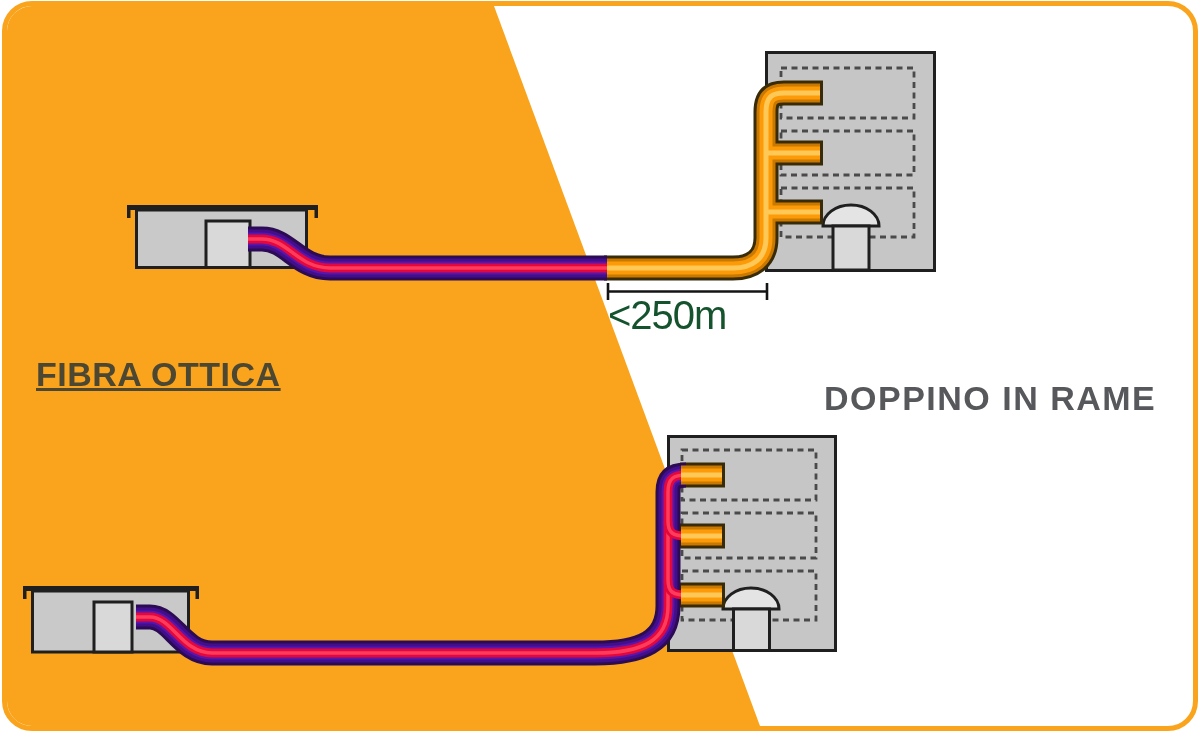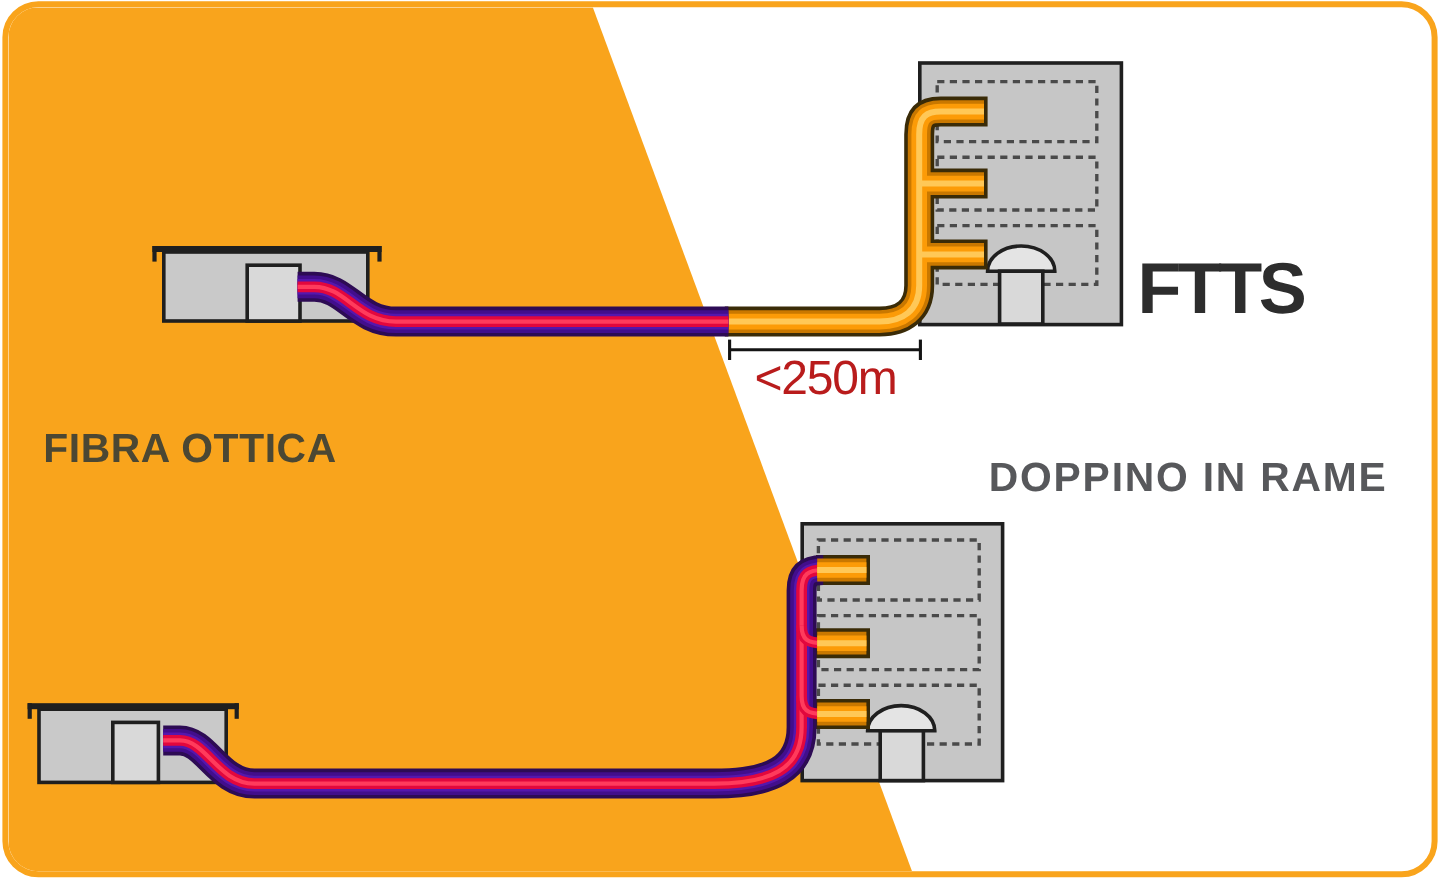--- a/index.html
+++ b/index.html
@@ -4,27 +4,27 @@
 <style>
   html,body{margin:0;padding:0;background:#ffffff;}
   #stage{position:relative;width:1200px;height:737px;background:#ffffff;overflow:hidden;
          font-family:"Liberation Sans",sans-serif;}
   .card{position:absolute;left:2px;top:1px;right:2px;bottom:6px;
         border:5px solid #F9A41C;border-radius:30px;background:#ffffff;overflow:hidden;}
   .band{position:absolute;left:0;top:0;width:100%;height:100%;background:#F9A41C;
         clip-path:polygon(0 0,487px 0,753px 720px,0 720px);}
   svg.overlay{position:absolute;left:0;top:0;pointer-events:none;}
   .lbl{position:absolute;line-height:1;white-space:nowrap;}
-  .lbl-zone-fiber{left:36px;top:357px;font-size:34px;font-weight:700;letter-spacing:.5px;color:#4B4733;}
+  .lbl-zone-fiber{left:36px;top:357px;font-size:34px;font-weight:700;letter-spacing:.5px;color:#4B4733;text-decoration:underline;}
   .lbl-zone-copper{left:824px;top:357px;font-size:34px;font-weight:600;letter-spacing:1.5px;color:#57585B;margin-top:24px;}
   .lbl-scenario{font-size:60px;font-weight:700;letter-spacing:-3px;color:#2D2D2D;}
   .lbl-ftts{left:948px;top:211px;}
   .lbl-ftth{left:850px;top:593px;}
-  .lbl-distance{left:608px;top:295px;width:160px;text-align:center;
-                font-size:40px;font-weight:500;letter-spacing:-1px;color:#b91c1c;}
+  .lbl-distance{left:608px;top:295px;width:160px;text-align:left;
+                font-size:40px;font-weight:500;letter-spacing:-1px;color:#14532d;}
 </style>
 </head>
 <body>
 
 <div id="stage">
 
   <div class="card">
     <div class="band"></div>
   </div>
 
@@ -129,16 +129,15 @@
         <path d="M 681 595 L 722 595" stroke-width="13" stroke="#FC9B07"></path>
         <path d="M 681 475 L 722 475" stroke-width="5" stroke="#FFC857"></path>
         <path d="M 681 536 L 722 536" stroke-width="5" stroke="#FFC857"></path>
         <path d="M 681 595 L 722 595" stroke-width="5" stroke="#FFC857"></path>
       </g>
     </g>
   </svg>
 
   <div class="lbl lbl-zone-fiber">FIBRA OTTICA</div>
   <div class="lbl lbl-zone-copper">DOPPINO IN RAME</div>
-  <div class="lbl lbl-scenario lbl-ftts">FTTS</div>
   <div class="lbl lbl-distance">&lt;250m</div>
 
 </div>
 
 </body></html>

